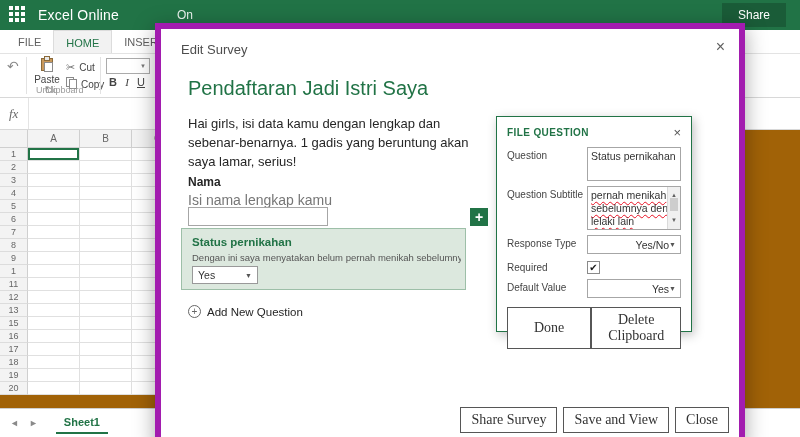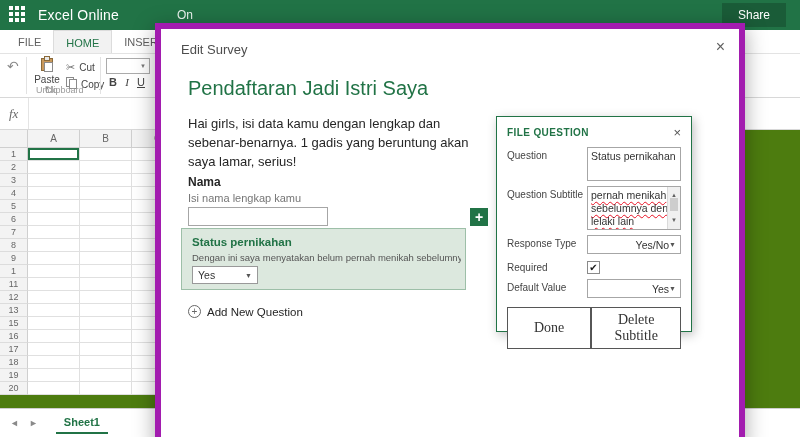--- a/index.html
+++ b/index.html
@@ -1,17 +1,17 @@
 <!DOCTYPE html>
 <html><head>
 <meta charset="utf-8">
 <style>
   * { box-sizing: border-box; margin: 0; padding: 0; }
   html,body { width:800px; height:437px; overflow:hidden; font-family:"Liberation Sans", sans-serif; }
-  .screen { position:relative; width:800px; height:437px; background:#4d7c0f; overflow:hidden; }
+  .screen { position:relative; width:800px; height:437px; background:#a16207; overflow:hidden; }
 
   
   .topbar { position:absolute; top:0; left:0; right:0; height:30px; background:#217346; display:flex; align-items:center; color:#fff; z-index:2; }
   .waffle { width:18px; height:18px; margin:0 11px 0 9px; display:grid; grid-template-columns:repeat(3,4px); grid-template-rows:repeat(3,4px); gap:2px; cursor:pointer; }
   .waffle i { background:#fff; display:block; }
   .app-title { font-size:14px; letter-spacing:.2px; }
   .doc-hint { margin-left:58px; font-size:12px; color:#eaf3ee; }
   .share-btn { position:absolute; top:3px; right:14px; height:24px; padding:0 16px; background:#1a5c38; color:#fff; font-size:12px; display:flex; align-items:center; cursor:pointer; }
 
   
@@ -55,21 +55,21 @@
   .nav-ar { color:#8a8a8a; font-size:9px; margin-left:10px; cursor:pointer; }
   .sheet-tab { color:#217346; font-weight:bold; margin-left:18px; padding:4px 8px; border-bottom:2px solid #217346; cursor:pointer; }
 
   
   .dialog { position:absolute; left:155px; top:8px; width:590px; height:424px; background:#fff; border:6px solid #a21caf; box-shadow:0 5px 20px rgba(0,0,0,.35); z-index:10;margin-top:15px; }
   .dlg-title { position:absolute; left:20px; top:13px; font-size:13px; color:#4e4e4e; }
   .dlg-close { position:absolute; right:14px; top:9px; font-size:16px; color:#5f5f5f; cursor:pointer; }
   .survey-title { position:absolute; left:27px; top:48px; font-size:20px; color:#217346; cursor:text; }
   .survey-desc { position:absolute; left:27px; top:86px; width:302px; font-size:13px; color:#262626; line-height:1.45; cursor:text; }
   .qn-title { position:absolute; left:27px; top:146px; font-size:12px; font-weight:bold; color:#262626; }
-  .qn-sub { position:absolute; left:27px; top:163px; font-size:11px; color:#767676; }
+  .qn-sub { position:absolute; left:27px; top:163px; font-size:14px; color:#767676; }
   .qn-input { position:absolute; left:27px; top:178px; width:140px; height:19px; border:1px solid #a6a6a6; background:#fff; cursor:text; }
   .insert-btn { position:absolute; left:309px; top:179px; width:18px; height:18px; background:#217346; color:#fff; display:flex; align-items:center; justify-content:center; font-size:14px; font-weight:bold; cursor:pointer; }
   .selected-q { position:absolute; left:20px; top:199px; width:285px; height:62px; background:#dce8de; border:1px solid #9dbfa8; cursor:pointer; }
   .sq-title { position:absolute; left:10px; top:7px; font-size:11.5px; font-weight:bold; color:#217346; }
   .sq-sub { position:absolute; left:10px; top:23px; right:4px; font-size:9.5px; color:#555; white-space:nowrap; overflow:hidden; }
   .sq-select { position:absolute; left:10px; top:37px; width:66px; height:18px; background:#fff; border:1px solid #999; display:flex; align-items:center; justify-content:space-between; padding:0 5px; font-size:10.5px; color:#333; cursor:pointer; }
   .caret { font-size:7px; color:#555; }
   .add-new { position:absolute; left:27px; top:276px; display:flex; align-items:center; gap:6px; font-size:11.5px; color:#262626; cursor:pointer; }
   .cplus { width:13px; height:13px; border:1px solid #666; border-radius:50%; color:#666; font-size:10px; line-height:11px; text-align:center; }
   .dlg-footer { position:absolute; right:10px; bottom:8px; display:flex; gap:6px; }
@@ -319,20 +319,25 @@
         <span>Yes</span>
         <span class="caret">▼</span>
       </div>
     </div>
 
     <div class="add-new">
       <span class="cplus">+</span>
       <span>Add New Question</span>
     </div>
 
+    <div class="dlg-footer">
+      <button class="btn">Share Survey</button>
+      <button class="btn">Save and View</button>
+      <button class="btn">Close</button>
+    </div>
 
     <div class="edit-panel">
       <div class="ep-head">
         <span class="ep-title">FILE QUESTION</span>
         <span class="ep-close">×</span>
       </div>
 
       <div class="ep-row">
         <span class="ep-label">Question</span>
         <div class="ep-textarea q">
@@ -372,18 +377,18 @@
       <div class="ep-row">
         <span class="ep-label">Default Value</span>
         <div class="ep-select">
           <span>Yes</span>
           <span class="caret">▼</span>
         </div>
       </div>
 
       <div class="ep-buttons">
         <button class="btn done">Done</button>
-        <button class="btn">Delete Subtitle</button>
+        <button class="btn">Delete Clipboard</button>
       </div>
     </div>
   </div>
 
 </div>
 
 </body></html>

